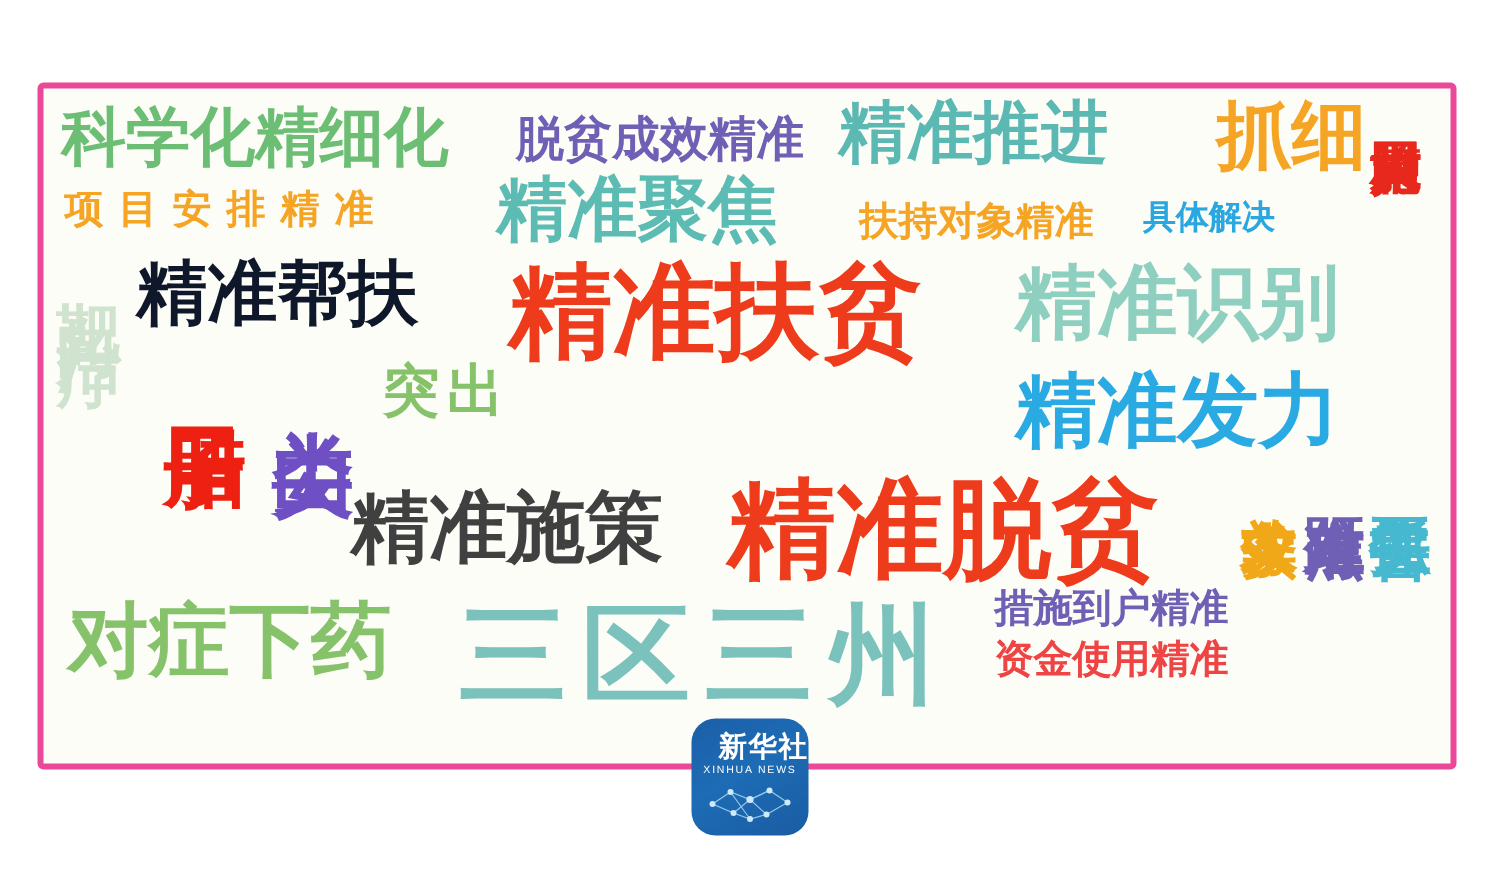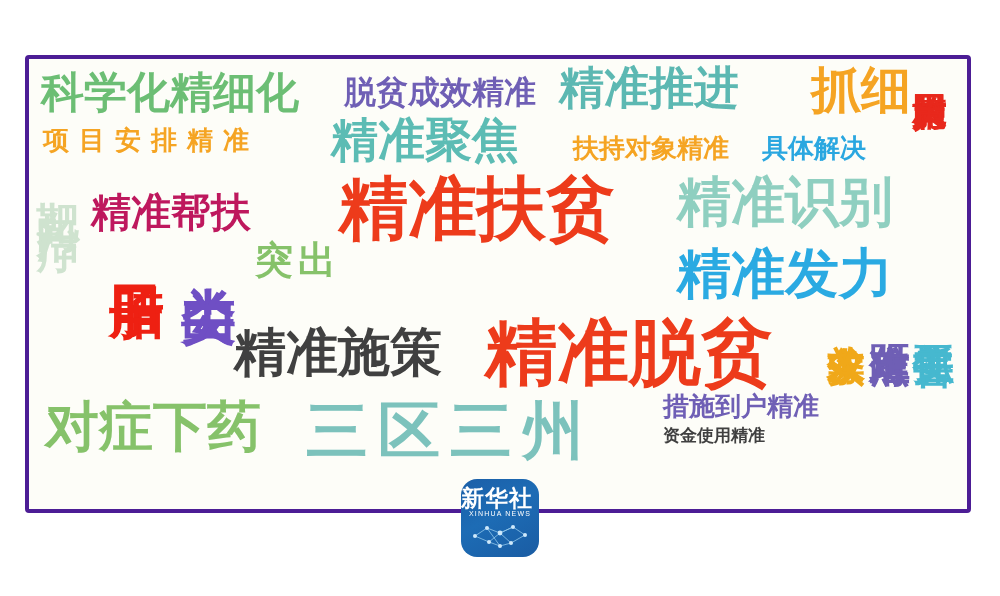--- a/index.html
+++ b/index.html
@@ -12,21 +12,21 @@
   #stage{
     position:relative;
     width:1000px;height:596px;
     background:#ffffff;
   }
   
   #frame{
     position:absolute;
     left:25px;top:55px;
     width:946px;height:458px;
-    border:4px solid #4c1d95;
+    border:4px solid #ec4899;
     border-radius:4px;
     background:#fdfdf8;
     box-sizing:border-box;
   }
   .w{
     position:absolute;
     white-space:nowrap;
     font-family:"DejaVu Sans","Liberation Sans",sans-serif;
     font-weight:bold;
     line-height:1;
@@ -46,23 +46,23 @@
   #logo{
     position:absolute;
     left:461px;top:479px;
     width:78px;height:78px;
     border-radius:16px;
     background:linear-gradient(150deg,#1b5fa8 0%,#1d6cb5 45%,#1a5ca3 100%);
     overflow:hidden;
   }
   #logo .ltxt{
     position:absolute;left:0;top:9px;width:78px;
-    text-align:left;color:#ffffff;
+    text-align:right;color:#ffffff;
     font-family:"DejaVu Sans","Liberation Sans",sans-serif;
-    font-weight:bold;font-size:23px;line-height:20px;
+    font-weight:bold;font-size:19px;line-height:20px;
     letter-spacing:1px;
   }
   #logo .lsub{
     position:absolute;left:0;top:31px;width:78px;
     text-align:center;color:#ffffff;
     font-family:"Liberation Sans",sans-serif;
     font-size:7px;line-height:8px;letter-spacing:1.2px;
   }
   #logo svg{position:absolute;left:8px;top:41px;}
 </style>
@@ -79,27 +79,27 @@
     <span class="w" style="left:530px;top:6px;font-size:45px;color:#5cb8b2;text-align:right;">精准推进</span>
 
     <span class="w" style="left:782px;top:6px;font-size:50px;color:#f5a423;">抓细</span>
 
     <span class="w sp3" style="left:14px;top:68px;font-size:26px;color:#f5a423;">项目安排精准</span>
 
     <span class="w" style="left:302px;top:57px;font-size:47px;color:#5cbcb4;">精准聚焦</span>
 
     <span class="w" style="left:544px;top:76px;font-size:26px;color:#f5a423;">扶持对象精准</span>
 
-    <span class="w" style="left:733px;top:76px;font-size:26px;color:#2aa7e0;">具体解决</span>
+    <span class="w" style="left:733px;top:76px;font-size:22px;color:#2aa7e0;">具体解决</span>
 
     <span class="vert" style="position:absolute;left:884px;top:9px;font-size:34px;color:#e8281c;font-weight:bold;font-family:'DejaVu Sans','Liberation Sans',sans-serif;">因村因户因人施策</span>
 
     <span class="vert" style="position:absolute;left:8px;top:108px;font-size:43px;color:#cfe3cf;font-weight:bold;font-family:'DejaVu Sans','Liberation Sans',sans-serif;letter-spacing:9px;">靶向治疗</span>
 
-    <span class="w" style="left:62px;top:113px;font-size:40px;color:#be185d;margin-top:20px;">精准帮扶</span>
+    <span class="w" style="left:62px;top:113px;font-size:47px;color:#0f172a;">精准帮扶</span>
 
     <span class="w" style="left:310px;top:115px;font-size:69px;color:#ed3b1b;">精准扶贫</span>
 
     <span class="w" style="left:648px;top:116px;font-size:54px;color:#8fcfc0;">精准识别</span>
 
     <span class="vert" style="position:absolute;left:80px;top:182px;font-size:55px;color:#ee2012;font-weight:bold;font-family:'DejaVu Sans','Liberation Sans',sans-serif;letter-spacing:2px;">腊子口</span>
 
     <span class="vert" style="position:absolute;left:152px;top:182px;font-size:55px;color:#6f4fc4;font-weight:bold;font-family:'DejaVu Sans','Liberation Sans',sans-serif;letter-spacing:2px;">娄山关</span>
 
     <span class="w sp2" style="left:226px;top:182px;font-size:38px;color:#86c26a;text-align:center;">突出</span>
@@ -112,25 +112,25 @@
     <span class="w" style="left:456px;top:257px;font-size:72px;color:#ed3b1b;">精准脱贫</span>
 
     <span class="vert" style="position:absolute;left:798px;top:257px;font-size:38px;color:#f0a819;font-weight:bold;font-family:'DejaVu Sans','Liberation Sans',sans-serif;">务求实效</span>
 
     <span class="vert" style="position:absolute;left:840px;top:253px;font-size:41px;color:#6f5fb5;font-weight:bold;font-family:'DejaVu Sans','Liberation Sans',sans-serif;">对准焦距</span>
 
     <span class="vert" style="position:absolute;left:884px;top:253px;font-size:41px;color:#46b8cf;font-weight:bold;font-family:'DejaVu Sans','Liberation Sans',sans-serif;">抓住要害</span>
 
     <span class="w" style="left:16px;top:341px;font-size:54px;color:#86c26a;">对症下药</span>
 
-    <span class="w sp3" style="left:277px;top:341px;font-size:62px;color:#7cc2bc;">三区三州</span>
+    <span class="w sp3" style="left:277px;top:341px;font-size:72px;color:#7cc2bc;">三区三州</span>
 
     <span class="w" style="left:634px;top:334px;font-size:26px;color:#6f5fb5;">措施到户精准</span>
 
-    <span class="w" style="left:634px;top:368px;font-size:17px;color:#404040;">资金使用精准</span>
+    <span class="w" style="left:634px;top:368px;font-size:26px;color:#ef4444;">资金使用精准</span>
 
   </div>
 
   <div id="logo">
     <div class="ltxt">新华社</div>
     <div class="lsub">XINHUA NEWS</div>
     <svg width="62" height="30" viewBox="0 0 62 30" aria-hidden="true">
       <g stroke="#9fd3f2" stroke-width="0.8" fill="none" opacity="0.9">
         <path d="M6 16 L18 8 L31 13 L44 7 L56 15"></path>
         <path d="M6 16 L20 22 L31 13 L42 23 L56 15"></path>

